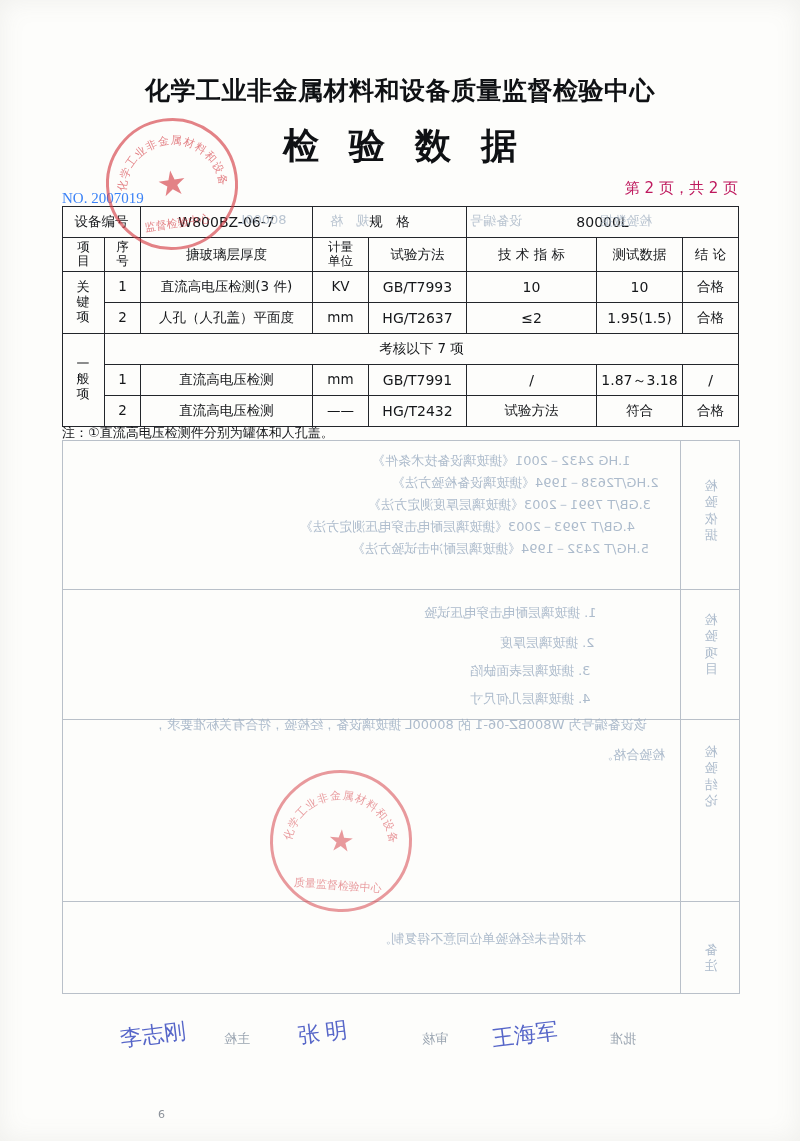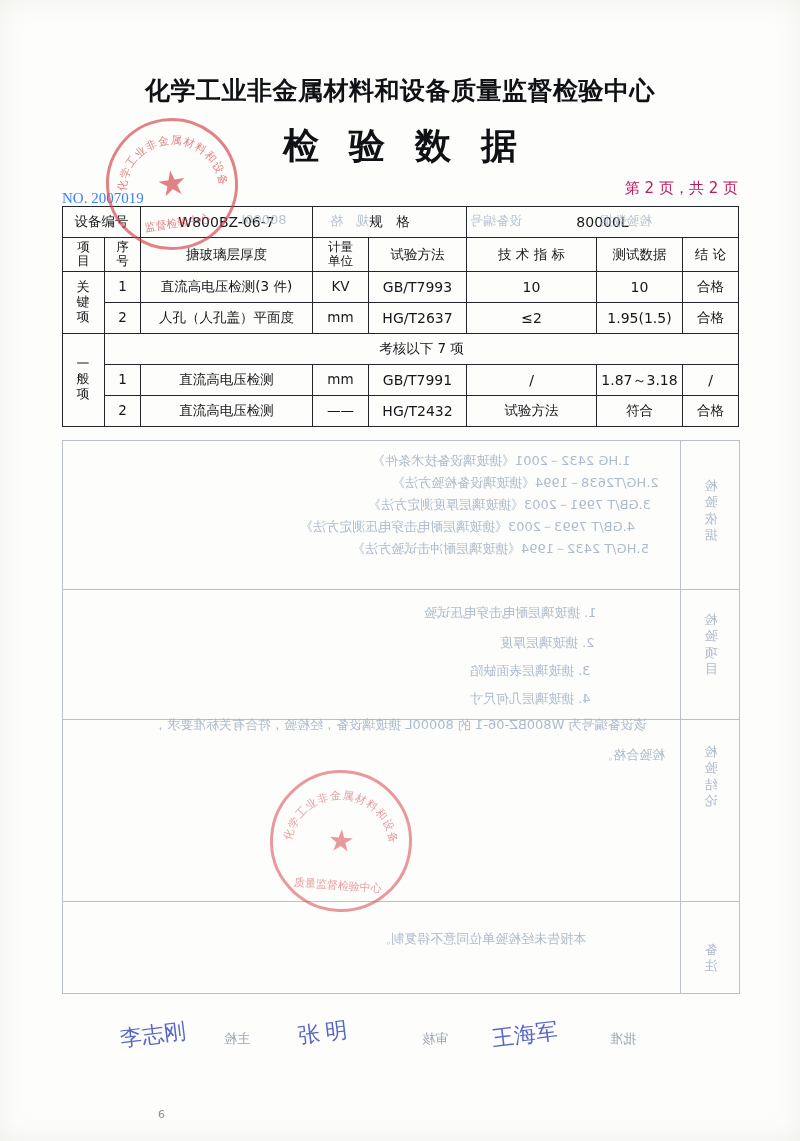--- a/index.html
+++ b/index.html
@@ -312,20 +312,21 @@
         <td>直流高电压检测</td>
         <td>——</td>
         <td class="serif">HG/T2432</td>
         <td>试验方法</td>
         <td>符合</td>
         <td>合格</td>
       </tr>
     </tbody>
   </table>
 
+  <div class="note">注：①直流高电压检测件分别为罐体和人孔盖。</div>
 
   <div class="ghost-table">
     <div class="ghost-col"></div>
     <div class="ghost-row" style="top:148px"></div>
     <div class="ghost-row" style="top:278px"></div>
     <div class="ghost-row" style="top:460px"></div>
   </div>
 
   <div class="ghost-top" style="left:600px; top:212px">检验数据</div>
   <div class="ghost-top" style="left:470px; top:212px">设备编号</div>

